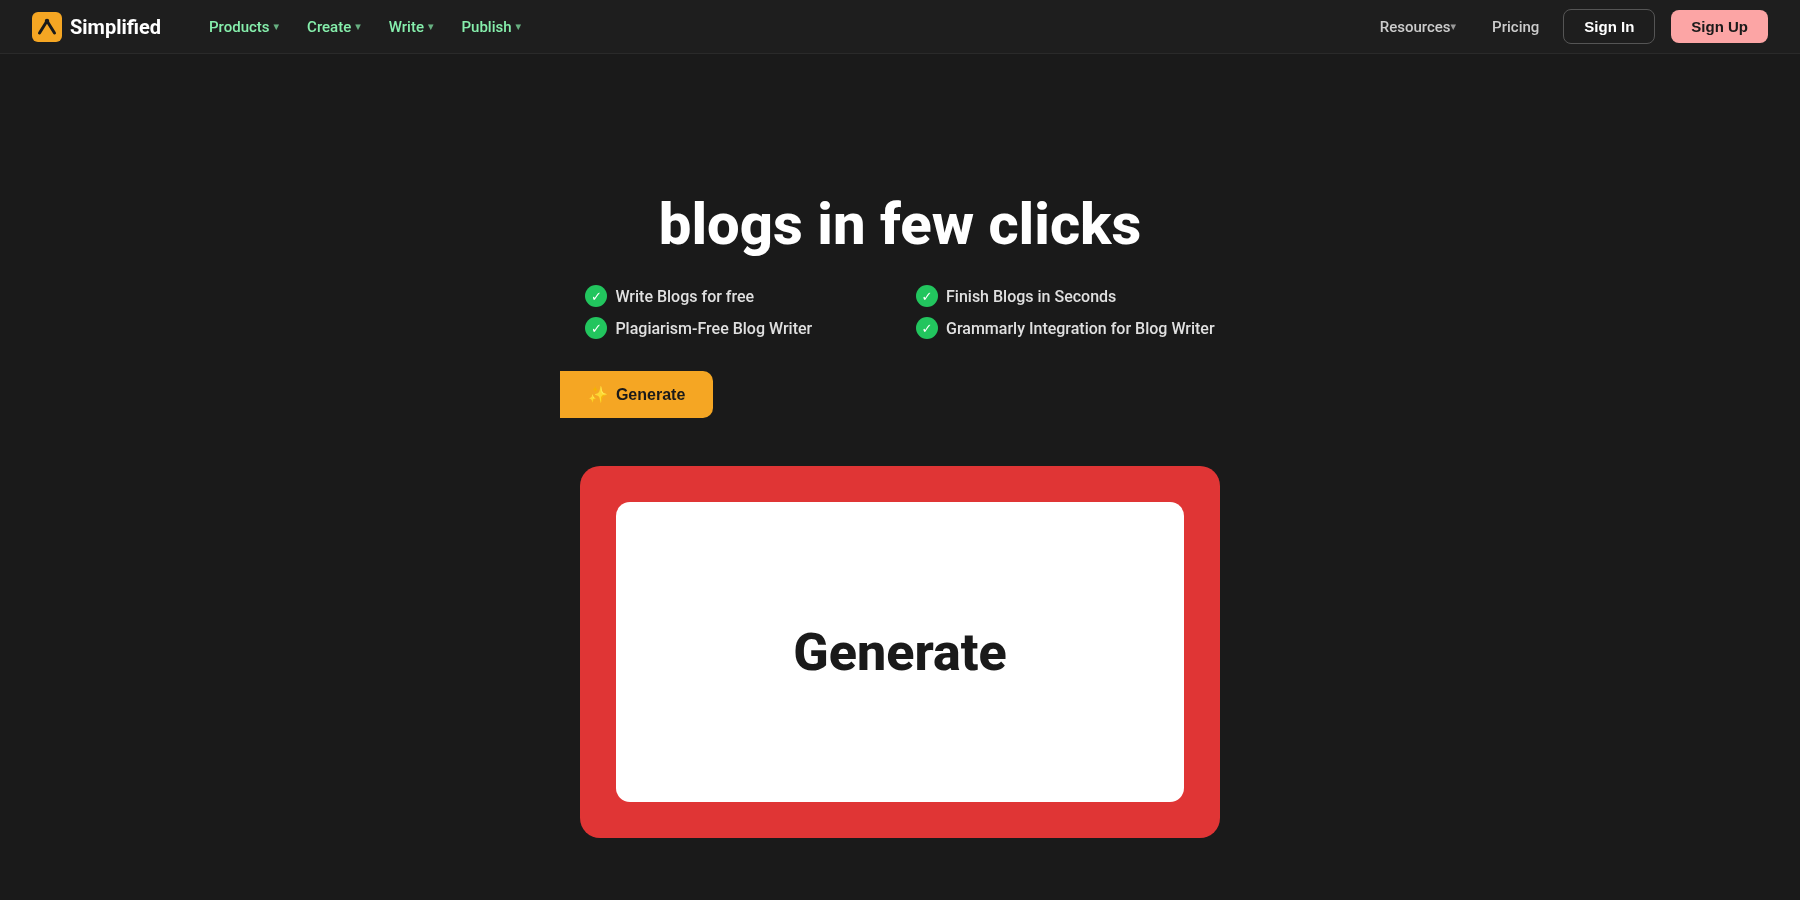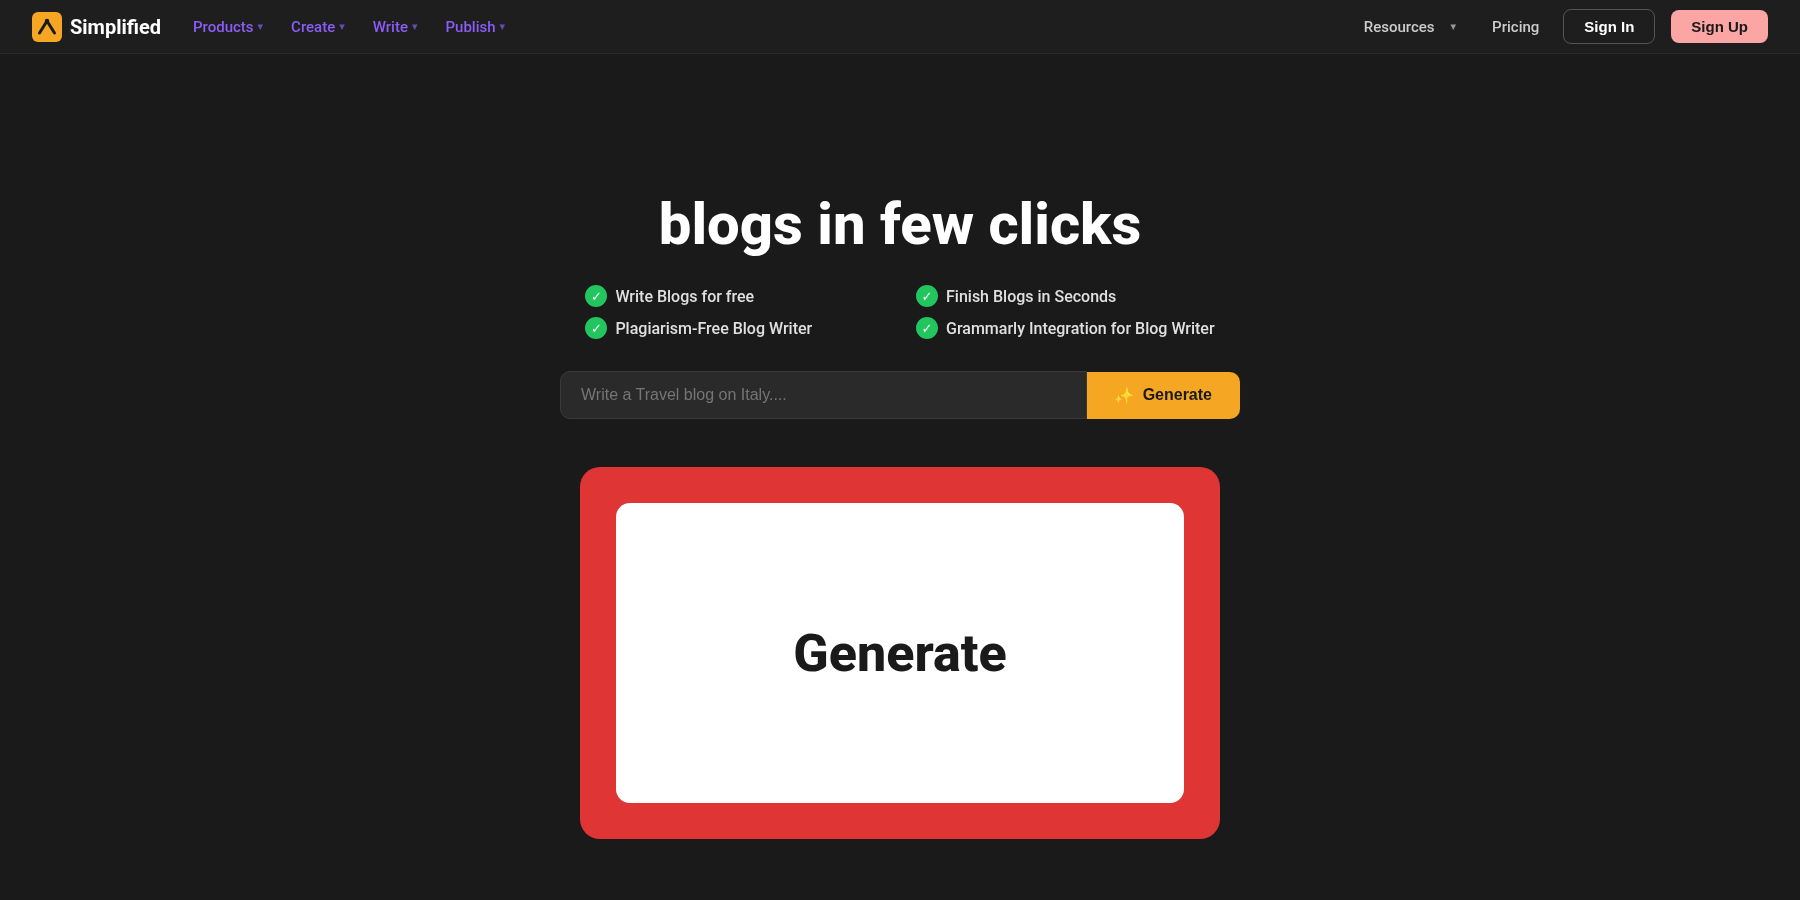--- a/index.html
+++ b/index.html
@@ -25,21 +25,21 @@
       left: 0;
       right: 0;
       z-index: 100;
       border-bottom: 1px solid #2a2a2a;
     }
 
     .nav-logo {
       display: flex;
       align-items: center;
       gap: 8px;
-      margin-right: 20px;
+      margin-right: 36px;
       text-decoration: none;
     }
 
     .logo-icon {
       width: 30px;
       height: 30px;
     }
 
     .logo-text {
       font-size: 20px;
@@ -52,21 +52,21 @@
       align-items: center;
       gap: 4px;
       flex: 1;
     }
 
     .nav-item {
       display: flex;
       align-items: center;
       gap: 4px;
       padding: 6px 12px;
-      color: #8b5cf6;
+      color: #86efac;
       font-size: 15px;
       font-weight: 500;
       cursor: pointer;
       border-radius: 6px;
       white-space: nowrap;
     }
 
     .chevron {
       font-size: 11px;
       opacity: 0.7;
@@ -74,21 +74,21 @@
 
     .nav-right {
       display: flex;
       align-items: center;
       gap: 16px;
     }
 
     .nav-resources {
       display: flex;
       align-items: center;
-      gap: 16px;
+      gap: 0;
       padding: 6px 12px;
       color: #cccccc;
       font-size: 15px;
       font-weight: 500;
       cursor: pointer;
     }
 
     .nav-pricing {
       color: #cccccc;
       font-size: 15px;
@@ -309,21 +309,20 @@
         <div class="check-icon">✓</div>
         <span>Plagiarism-Free Blog Writer</span>
       </div>
       <div class="feature-item">
         <div class="check-icon">✓</div>
         <span>Grammarly Integration for Blog Writer</span>
       </div>
     </div>
 
     <div class="search-bar-container">
-      <input class="search-input" type="text" placeholder="Write a Travel blog on Italy...." style="">
       <button class="generate-btn">
         <span class="wand-icon">✨</span>
         <span>Generate</span>
       </button>
     </div>
 
     <div class="demo-card-wrapper">
       <div class="demo-card-inner">
         <div class="demo-card-title">
           <span>Generate</span><br>

